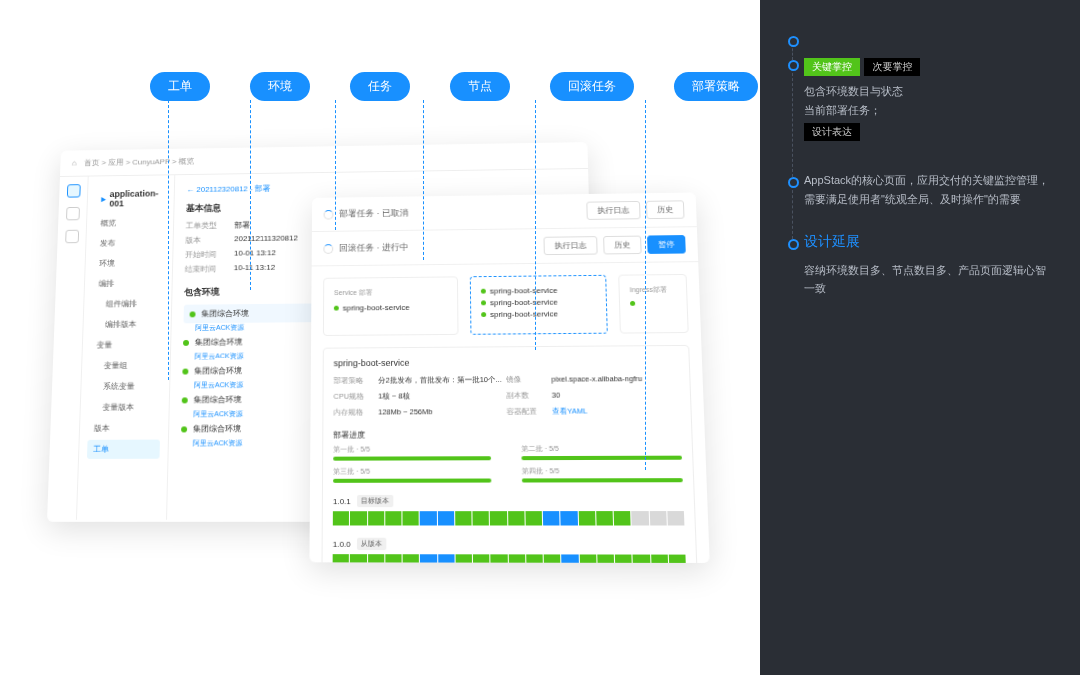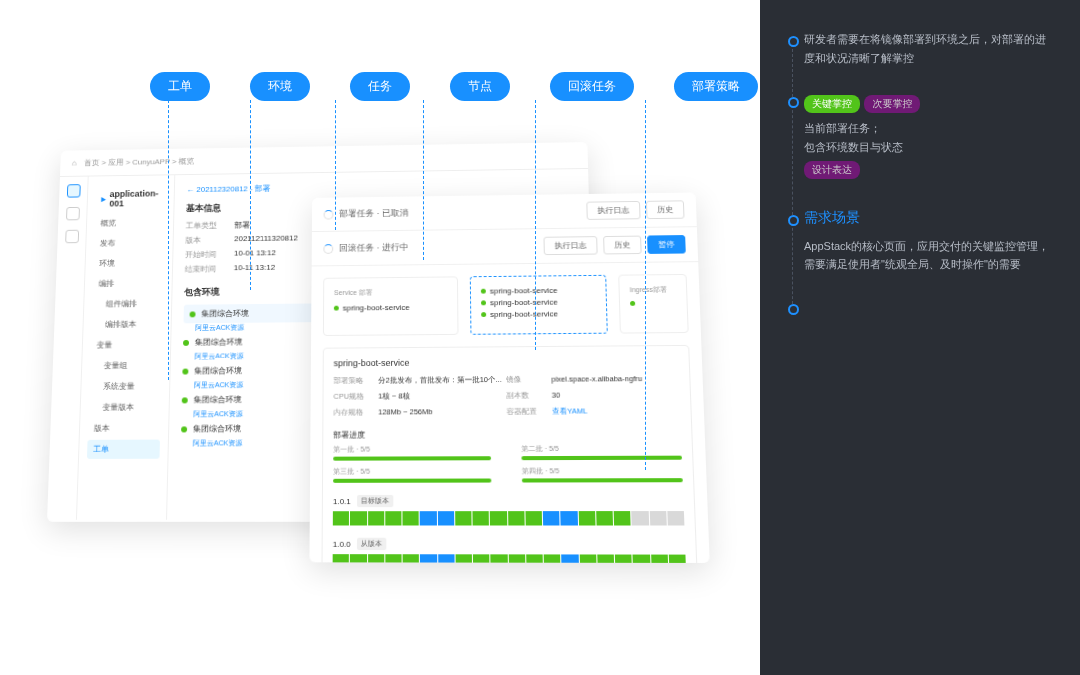--- a/index.html
+++ b/index.html
@@ -67,23 +67,23 @@
 .block.blue { background: #1890ff; }
 .block.gray { background: #d9d9d9; }
 
 .right-panel { position: absolute; right: 0; top: 0; width: 320px; height: 675px; background: #2a2e35; color: #fff; padding: 30px 24px; overflow-y: auto; }
 .rp-section { position: relative; padding-left: 20px; padding-bottom: 24px; }
 .rp-section::before { content: ''; position: absolute; left: 4px; top: 6px; width: 7px; height: 7px; border: 2px solid #1e90ff; border-radius: 50%; background: #2a2e35; z-index: 2; }
 .rp-section::after { content: ''; position: absolute; left: 8px; top: 14px; bottom: -6px; width: 0; border-left: 1px dashed #4a5260; }
 .rp-section:last-child::after { display: none; }
 .rp-title { color: #1e90ff; font-size: 14px; font-weight: 500; margin-bottom: 10px; }
 .rp-text { font-size: 11px; color: #b8bec8; line-height: 1.7; }
-.rp-badge { display: inline-block; padding: 2px 8px; border-radius: 8px; font-size: 10px; margin-bottom: 6px; margin-top: 4px; }
+.rp-badge { display: inline-block; padding: 2px 8px; border-radius: 0; font-size: 10px; margin-bottom: 6px; margin-top: 4px; }
 .rp-badge.green { background: #52c41a; color: #fff; }
-.rp-badge.gray { background: #701a75; color: #ccc; }
+.rp-badge.gray { background: #000000; color: #ccc; }
 
 .connector { position: absolute; width: 1px; border-left: 1px dashed #1890ff; z-index: 50; }
 </style>
 </head>
 <body>
 
 <div class="top-tags">
   <span class="tag">工单</span>
   <span class="tag">环境</span>
   <span class="tag">任务</span>
@@ -355,28 +355,28 @@
             <div class="block"></div>
             <div class="block"></div>
         </div>
       </div>
     </div>
   </div>
 </div>
 
 <div class="right-panel">
   <div class="rp-section">
-    <div class="rp-text">研发者需要在将镜像部署到环境之后，对部署的进度和状况清晰了解掌控</div>
   </div>
   <div class="rp-section">
     <span class="rp-badge green">关键掌控</span>
     <span class="rp-badge gray">次要掌控</span>
+    <div class="rp-text">包含环境数目与状态</div>
     <div class="rp-text">当前部署任务；</div>
-    <div class="rp-text">包含环境数目与状态</div>
     <span class="rp-badge gray">设计表达</span>
   </div>
   <div class="rp-section">
-    <div class="rp-title">需求场景</div>
     <div class="rp-text">AppStack的核心页面，应用交付的关键监控管理，需要满足使用者"统观全局、及时操作"的需要</div>
   </div>
   <div class="rp-section">
+    <div class="rp-title">设计延展</div>
+    <div class="rp-text">容纳环境数目多、节点数目多、产品页面逻辑心智一致</div>
   </div>
 </div>
 
 </body></html>

